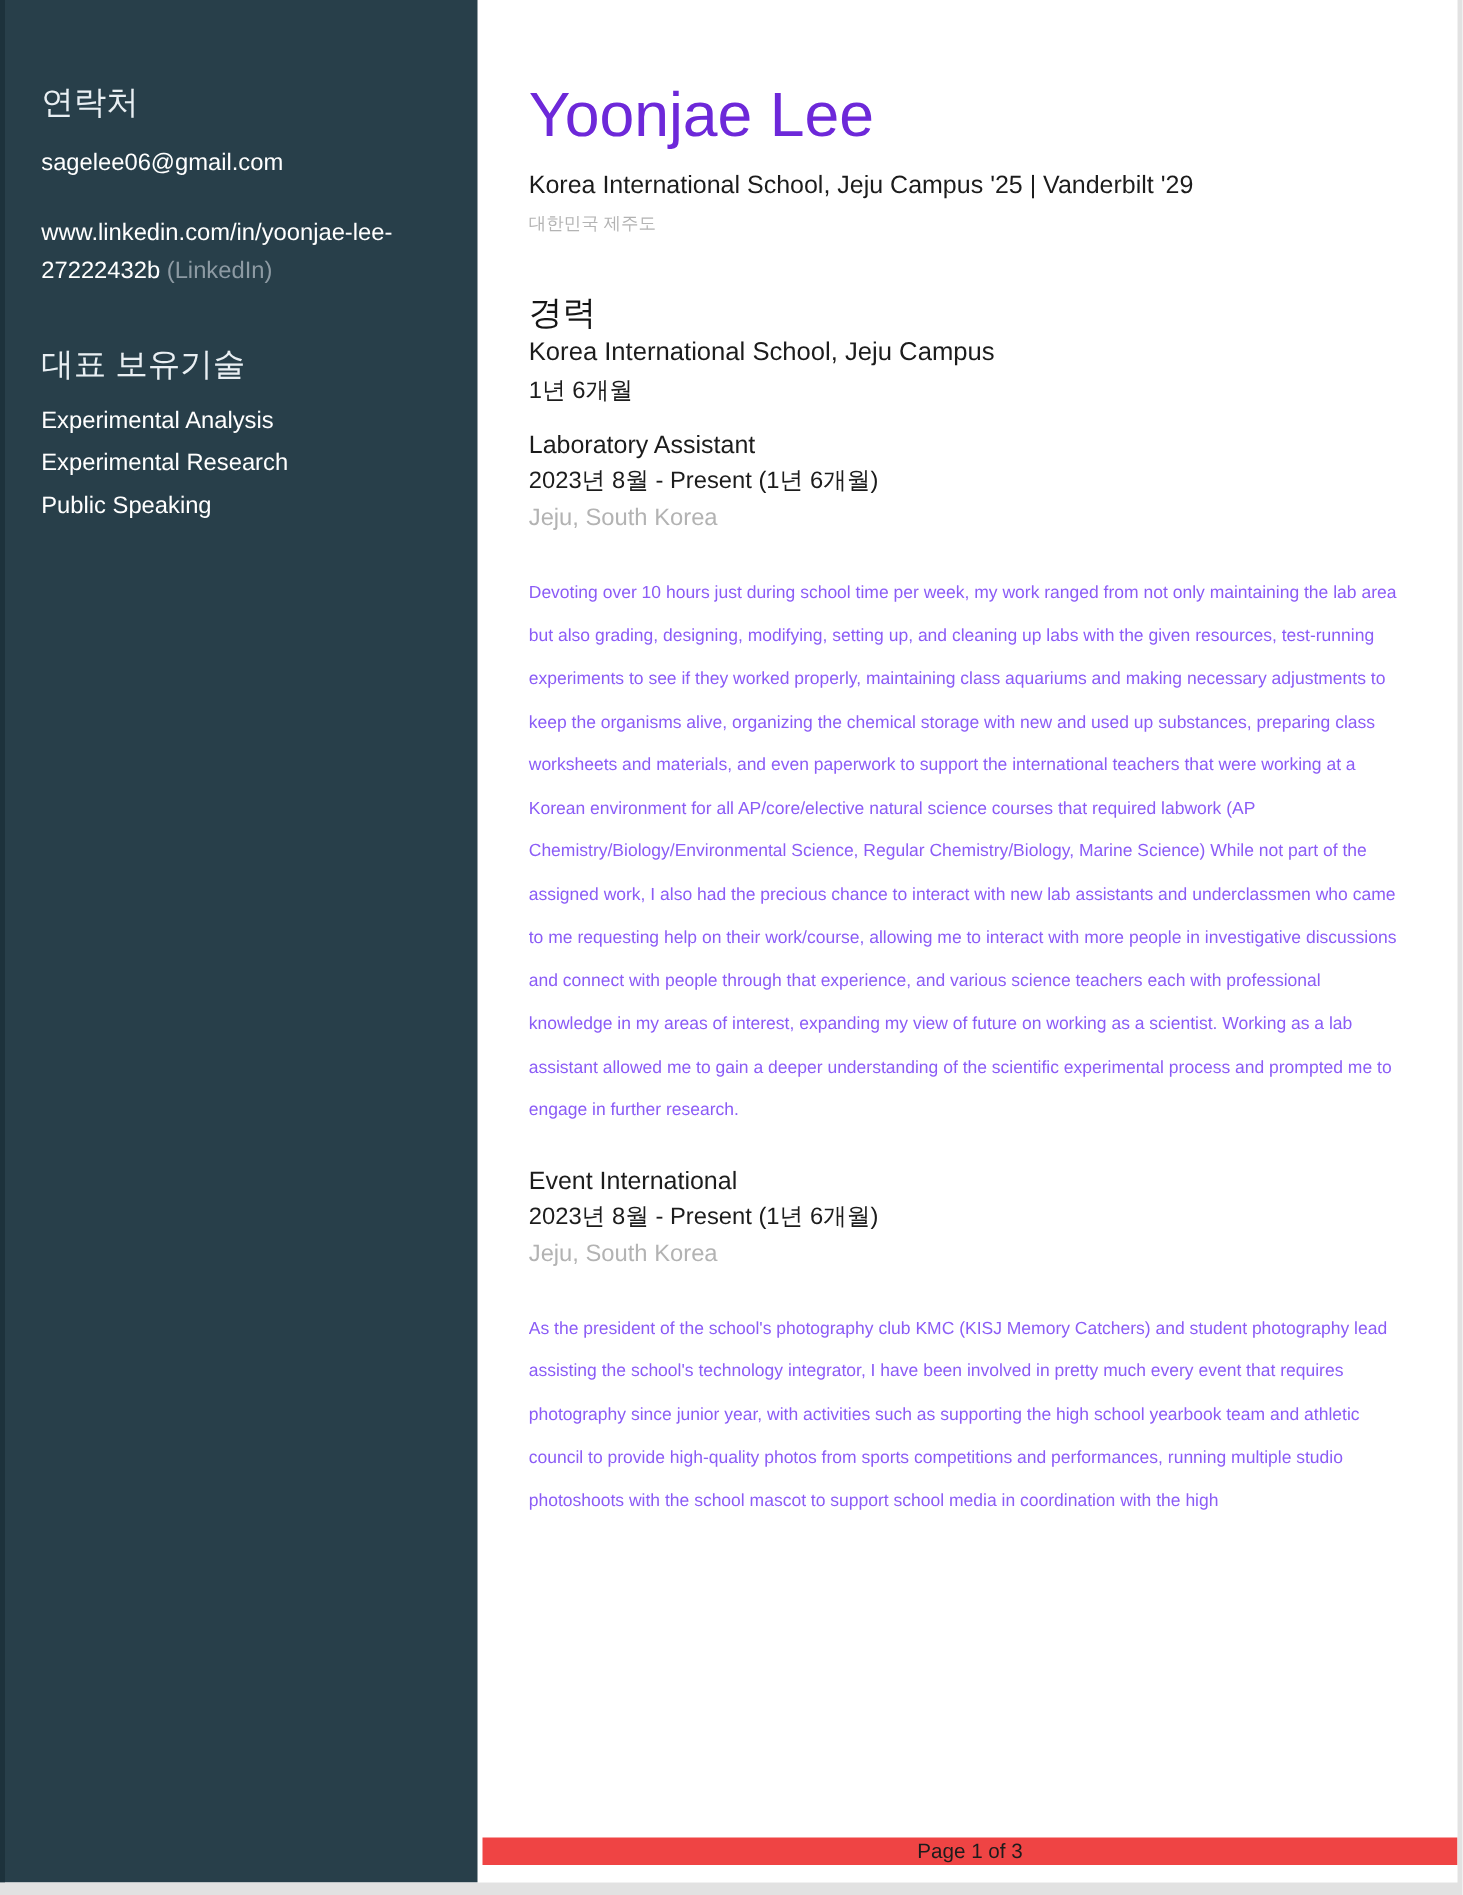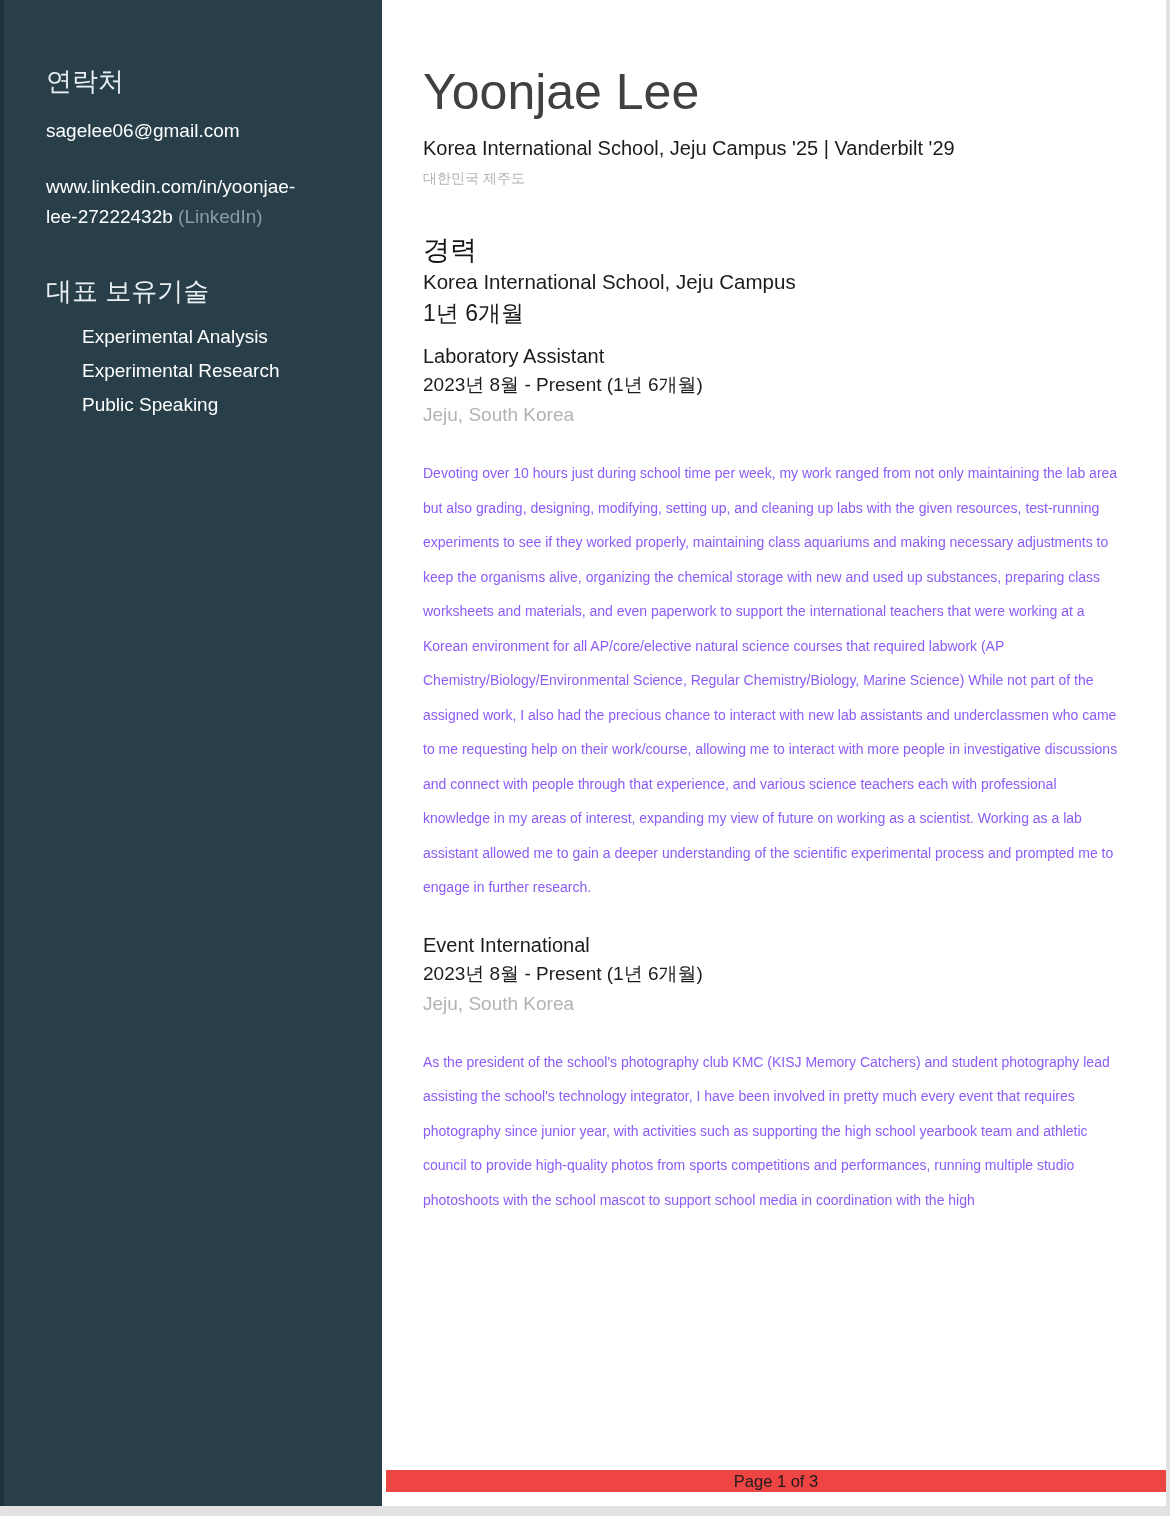--- a/index.html
+++ b/index.html
@@ -19,21 +19,21 @@
     background: #ffffff;
     display: flex;
     overflow: hidden;
   }
   
   .sidebar {
     flex: 0 0 382px;
     background: #283f4a;
     border-left: 4px solid #1d323c;
     color: #ffffff;
-    padding: 64px 57px 0 42px;
+    padding: 64px 57px 0 29px;
   }
   .sb-heading {
     color: #e9eff3;
     font-size: 26px;
     line-height: 34px;
     font-weight: 400;
   }
   .sb-email {
     margin-top: 18px;
     font-size: 19px;
@@ -47,35 +47,34 @@
     color: #ffffff;
     overflow-wrap: break-word;
   }
   .sb-link .muted { color: #8d9aa3; }
   .sb-skills-heading { margin-top: 42px; }
   .sb-skills { margin-top: 12px; list-style: none; }
   .sb-skills li {
     font-size: 19px;
     line-height: 34px;
     color: #ffffff;
-    margin-left: 36px;
   }
   
   .main {
     flex: 1 1 auto;
     padding: 0 41px;
     color: #1c1c1c;
     overflow: hidden;
   }
   .name {
     margin-top: 66px;
     font-size: 50px;
     line-height: 52px;
     font-weight: 400;
-    color: #404040;
+    color: #6d28d9;
   }
   .headline {
     margin-top: 16px;
     font-size: 20px;
     line-height: 28px;
     color: #1c1c1c;
   }
   .location-light {
     font-size: 14px;
     line-height: 28px;
@@ -89,21 +88,21 @@
     font-weight: 400;
     color: #161616;
   }
   .company-name {
     font-size: 20.5px;
     line-height: 28px;
     color: #1c1c1c;
   }
   .company-duration {
     margin-top: 4px;
-    font-size: 23px;
+    font-size: 19px;
     line-height: 26px;
     color: #1c1c1c;
   }
   .role-title {
     margin-top: 16px;
     font-size: 20px;
     line-height: 28px;
     color: #1c1c1c;
   }
   .role-title.second { margin-top: 26px; }

